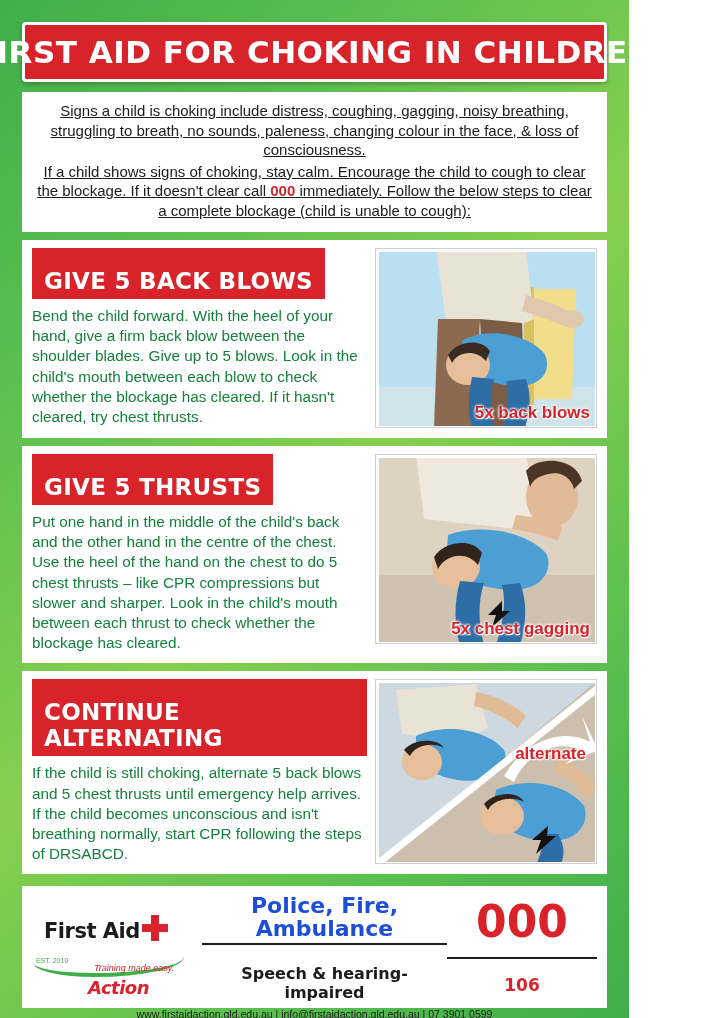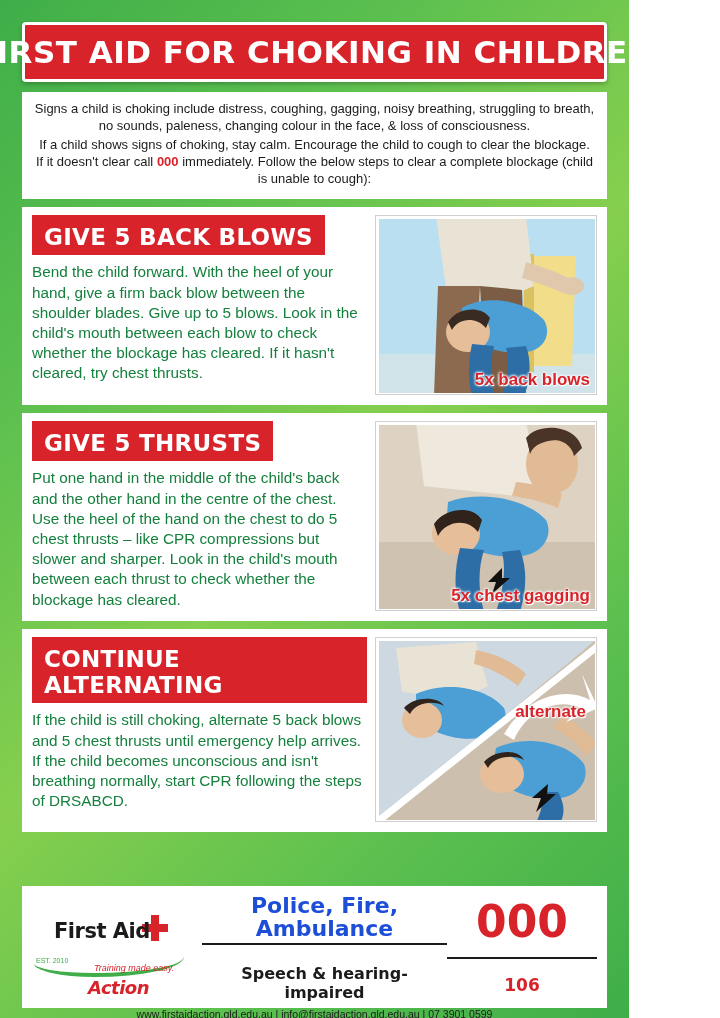--- a/index.html
+++ b/index.html
@@ -34,43 +34,44 @@
     font-family: "DejaVu Sans", sans-serif;
     white-space: nowrap;
   }
   
   .intro {
     background: #ffffff;
     margin: 0 6px 8px 6px;
     padding: 9px 12px 10px 12px;
     text-align: center;
     color: #1b1b1b;
-    font-size: 13px;
+    font-size: 15px;
     line-height: 1.30;
+    text-decoration: underline;
   }
   .intro p { margin-bottom: 2px; }
   .intro .red { color: #d8232a; font-weight: bold; }
   
   .step {
     background: #ffffff;
     margin: 0 6px 8px 6px;
     padding: 8px 10px 10px 10px;
     display: flex;
     gap: 8px;
   }
   .step-left { flex: 1 1 auto; min-width: 0; }
   .step-head {
     display: inline-block;
     background: #d8232a;
     color: #ffffff;
     font-family: "DejaVu Sans", sans-serif;
     font-weight: bold;
     font-size: 23px;
     letter-spacing: .3px;
-    padding: 9px 12px 5px 12px;
+    padding: 20px 12px 5px 12px;
     margin-bottom: 7px;
     text-transform: uppercase;
   }
   .step-body {
     font-size: 15.3px;
     line-height: 1.32;
     color: #15803d;
   }
   
   .illus {
@@ -96,21 +97,21 @@
   .footer {
     position: absolute;
     left: 22px; right: 22px; bottom: 10px;
     background: #ffffff;
     padding: 8px 10px 6px 10px;
     display: flex;
     align-items: center;
   }
   .logo-wrap { width: 170px; flex: 0 0 170px; position: relative; height: 70px; }
   .logo-text { font-family: "DejaVu Sans", sans-serif; }
-  .logo-first { position:absolute; left: 22px; top: 6px; font-size: 21px; font-weight: bold; color:#1b1b1b; letter-spacing:-.5px; }
+  .logo-first { position:absolute; left: 12px; top: 6px; font-size: 21px; font-weight: bold; color:#1b1b1b; letter-spacing:-.5px; }
   .logo-action { position:absolute; left: 56px; top: 16px; font-size: 18px; font-weight: bold; color:#d8232a; font-style: italic; letter-spacing:-.5px;margin-top:48px; }
   .logo-tag { position:absolute; left: 62px; top: 50px; font-size: 9px; color:#d8232a; font-style: italic; }
   .logo-cross { position:absolute; left: 110px; top: 2px; width: 26px; height: 26px; }
   .logo-cross:before, .logo-cross:after { content:""; position:absolute; background:#d8232a; }
   .logo-cross:before { left: 9px; top: 0; width: 8px; height: 26px; }
   .logo-cross:after { left: 0; top: 9px; width: 26px; height: 8px; }
   .logo-est { position:absolute; left: 4px; top: 44px; font-size: 7px; color:#3fae49; }
   .logo-swoosh { position:absolute; left: 2px; top: 30px; width: 150px; height: 34px;
     border-bottom: 4px solid #3fae49; border-radius: 0 0 60% 40%; }
   .foot-mid { flex: 1 1 auto; text-align: center; }

